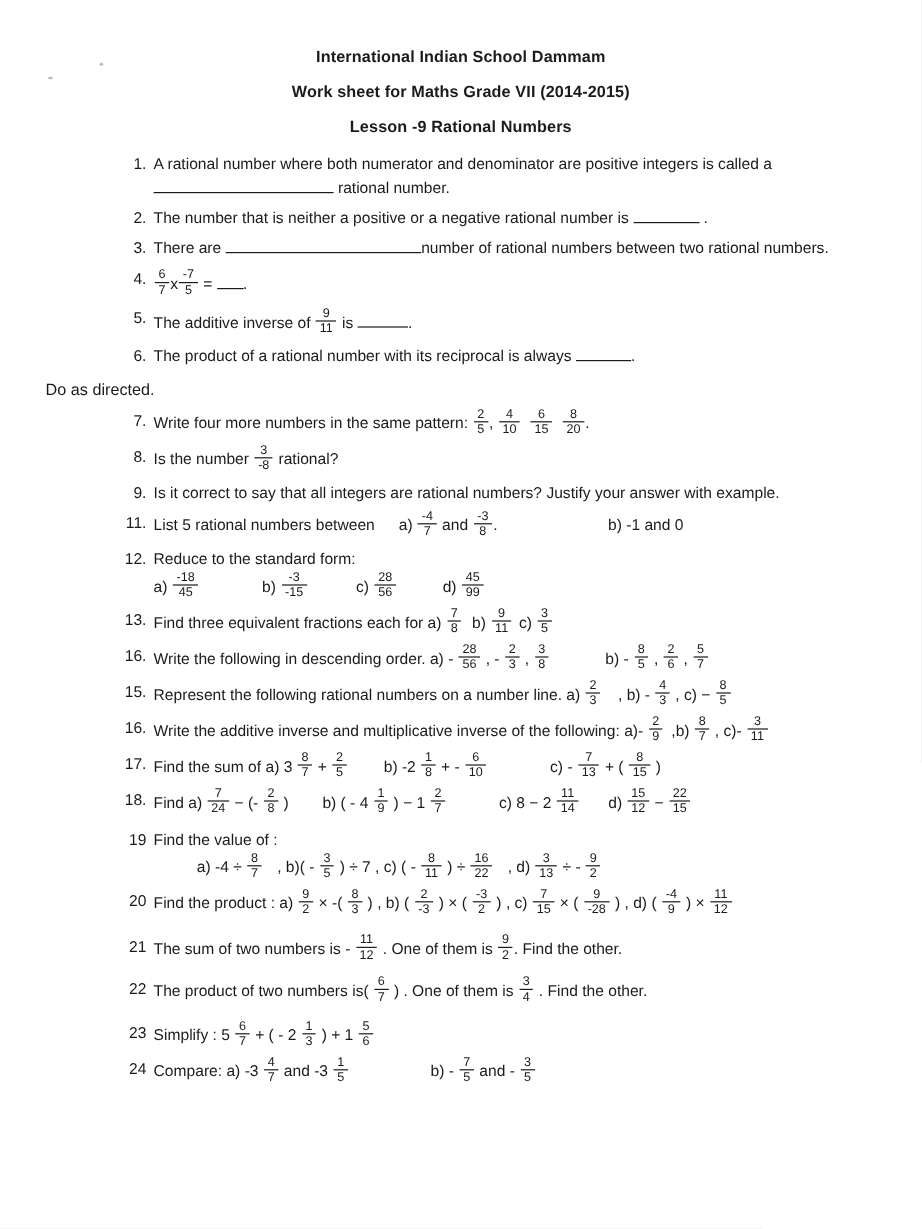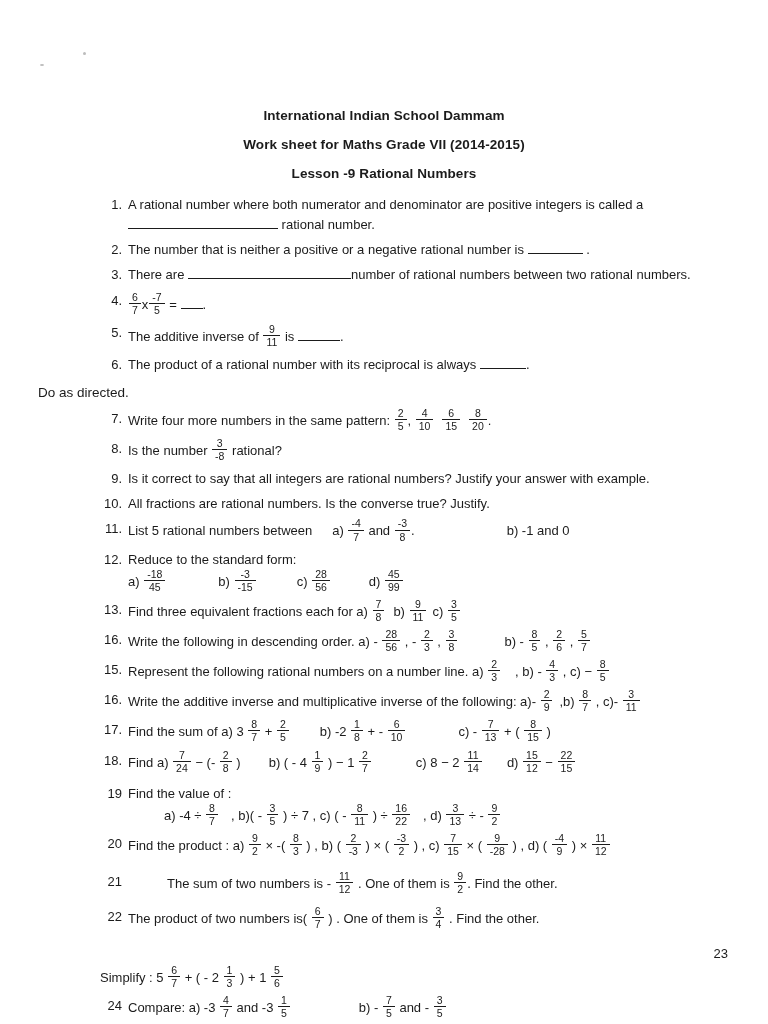--- a/index.html
+++ b/index.html
@@ -6,43 +6,43 @@
   .page {
     position:relative;
     width:768px; height:1024px;
     margin:0 auto;
     background:#ffffff;
     font-family:"Liberation Sans", sans-serif;
     font-size:13px;
     color:#1b1b1b;
     overflow:hidden;
   }
-  .titles { text-align:center; padding-top:108px; }
+  .titles { text-align:center; padding-top:40px; }
   .title-line { font-weight:bold; font-size:13.5px; margin-bottom:14px; letter-spacing:0.1px; }
   .section-heading { margin:10px 0 9px 38px; font-size:13.5px; }
   .questions { margin-left:100px; margin-right:34px; }
   .q { display:flex; margin-bottom:5px; line-height:1.55; }
   .qnum { flex:0 0 22px; text-align:right; margin-right:6px; white-space:nowrap; }
   .qbody { flex:1; }
   .frac {
     display:inline-block; vertical-align:middle; text-align:center;
     font-size:10.5px; line-height:1.15; transform:translateY(-2px);
     padding:0 1px;
   }
   .frac .fn { display:block; padding:0 3px; border-bottom:1.2px solid #1b1b1b; }
   .frac .fd { display:block; padding:0 3px; }
   .blank { display:inline-block; border-bottom:1.3px solid #1b1b1b; height:0.85em; }
   .gap { display:inline-block; height:1px; }
   
   .qn-4 .qbody, .qn-5 .qbody { padding-top:2px; }
   .qn-19 { margin-top:8px; }
   .qn-20 { margin-top:2px; }
-  .qn-21 { margin-top:13px;gap:39px; }
+  .qn-21 { margin-top:13px; }
   .qn-22 { margin-top:10px; }
-  .qn-23 { margin-top:12px;flex-direction:column; }
+  .qn-23 { margin-top:12px; }
   .qn-24 { margin-top:3px; }
   .speckle { position:absolute; background:#8f8f8f; border-radius:50%; opacity:.6; }
 </style>
 </head>
 <body>
 
 <div class="page">
   <span class="speckle" style="left:83px;top:52px;width:3px;height:3px;"></span>
   <span class="speckle" style="left:40px;top:64px;width:4px;height:2px;"></span>
 
@@ -85,24 +85,20 @@
           <span class="qnum">7.</span>
           <div class="qbody">Write  four more numbers in the same pattern: <span class="frac"><span class="fn">2</span><span class="fd">5</span></span>, <span class="frac"><span class="fn">4</span><span class="fd">10</span></span><span class="gap" style="width: 7px;"></span><span class="frac"><span class="fn">6</span><span class="fd">15</span></span><span class="gap" style="width: 7px;"></span><span class="frac"><span class="fn">8</span><span class="fd">20</span></span>.</div>
         </div>
         <div class="q qn-8">
           <span class="qnum">8.</span>
           <div class="qbody">Is the number <span class="frac"><span class="fn">3</span><span class="fd">-8</span></span> rational?</div>
         </div>
         <div class="q qn-9">
           <span class="qnum">9.</span>
           <div class="qbody">Is it correct to say that all integers are rational numbers? Justify your answer with example.</div>
-        </div>
-        <div class="q qn-10">
-          <span class="qnum">10.</span>
-          <div class="qbody">All fractions are rational numbers. Is the converse true? Justify.</div>
         </div>
         <div class="q qn-11">
           <span class="qnum">11.</span>
           <div class="qbody">List 5 rational numbers between<span class="gap" style="width: 20px;"></span>a) <span class="frac"><span class="fn">-4</span><span class="fd">7</span></span> and <span class="frac"><span class="fn">-3</span><span class="fd">8</span></span>.<span class="gap" style="width: 92px;"></span>b) -1 and 0</div>
         </div>
         <div class="q qn-12">
           <span class="qnum">12.</span>
           <div class="qbody">Reduce to the standard form:<br>a)  <span class="frac"><span class="fn">-18</span><span class="fd">45</span></span><span class="gap" style="width: 52px;"></span>b) <span class="frac"><span class="fn">-3</span><span class="fd">-15</span></span><span class="gap" style="width: 40px;"></span>c) <span class="frac"><span class="fn">28</span><span class="fd">56</span></span><span class="gap" style="width: 38px;"></span>d) <span class="frac"><span class="fn">45</span><span class="fd">99</span></span></div>
         </div>
         <div class="q qn-13">

